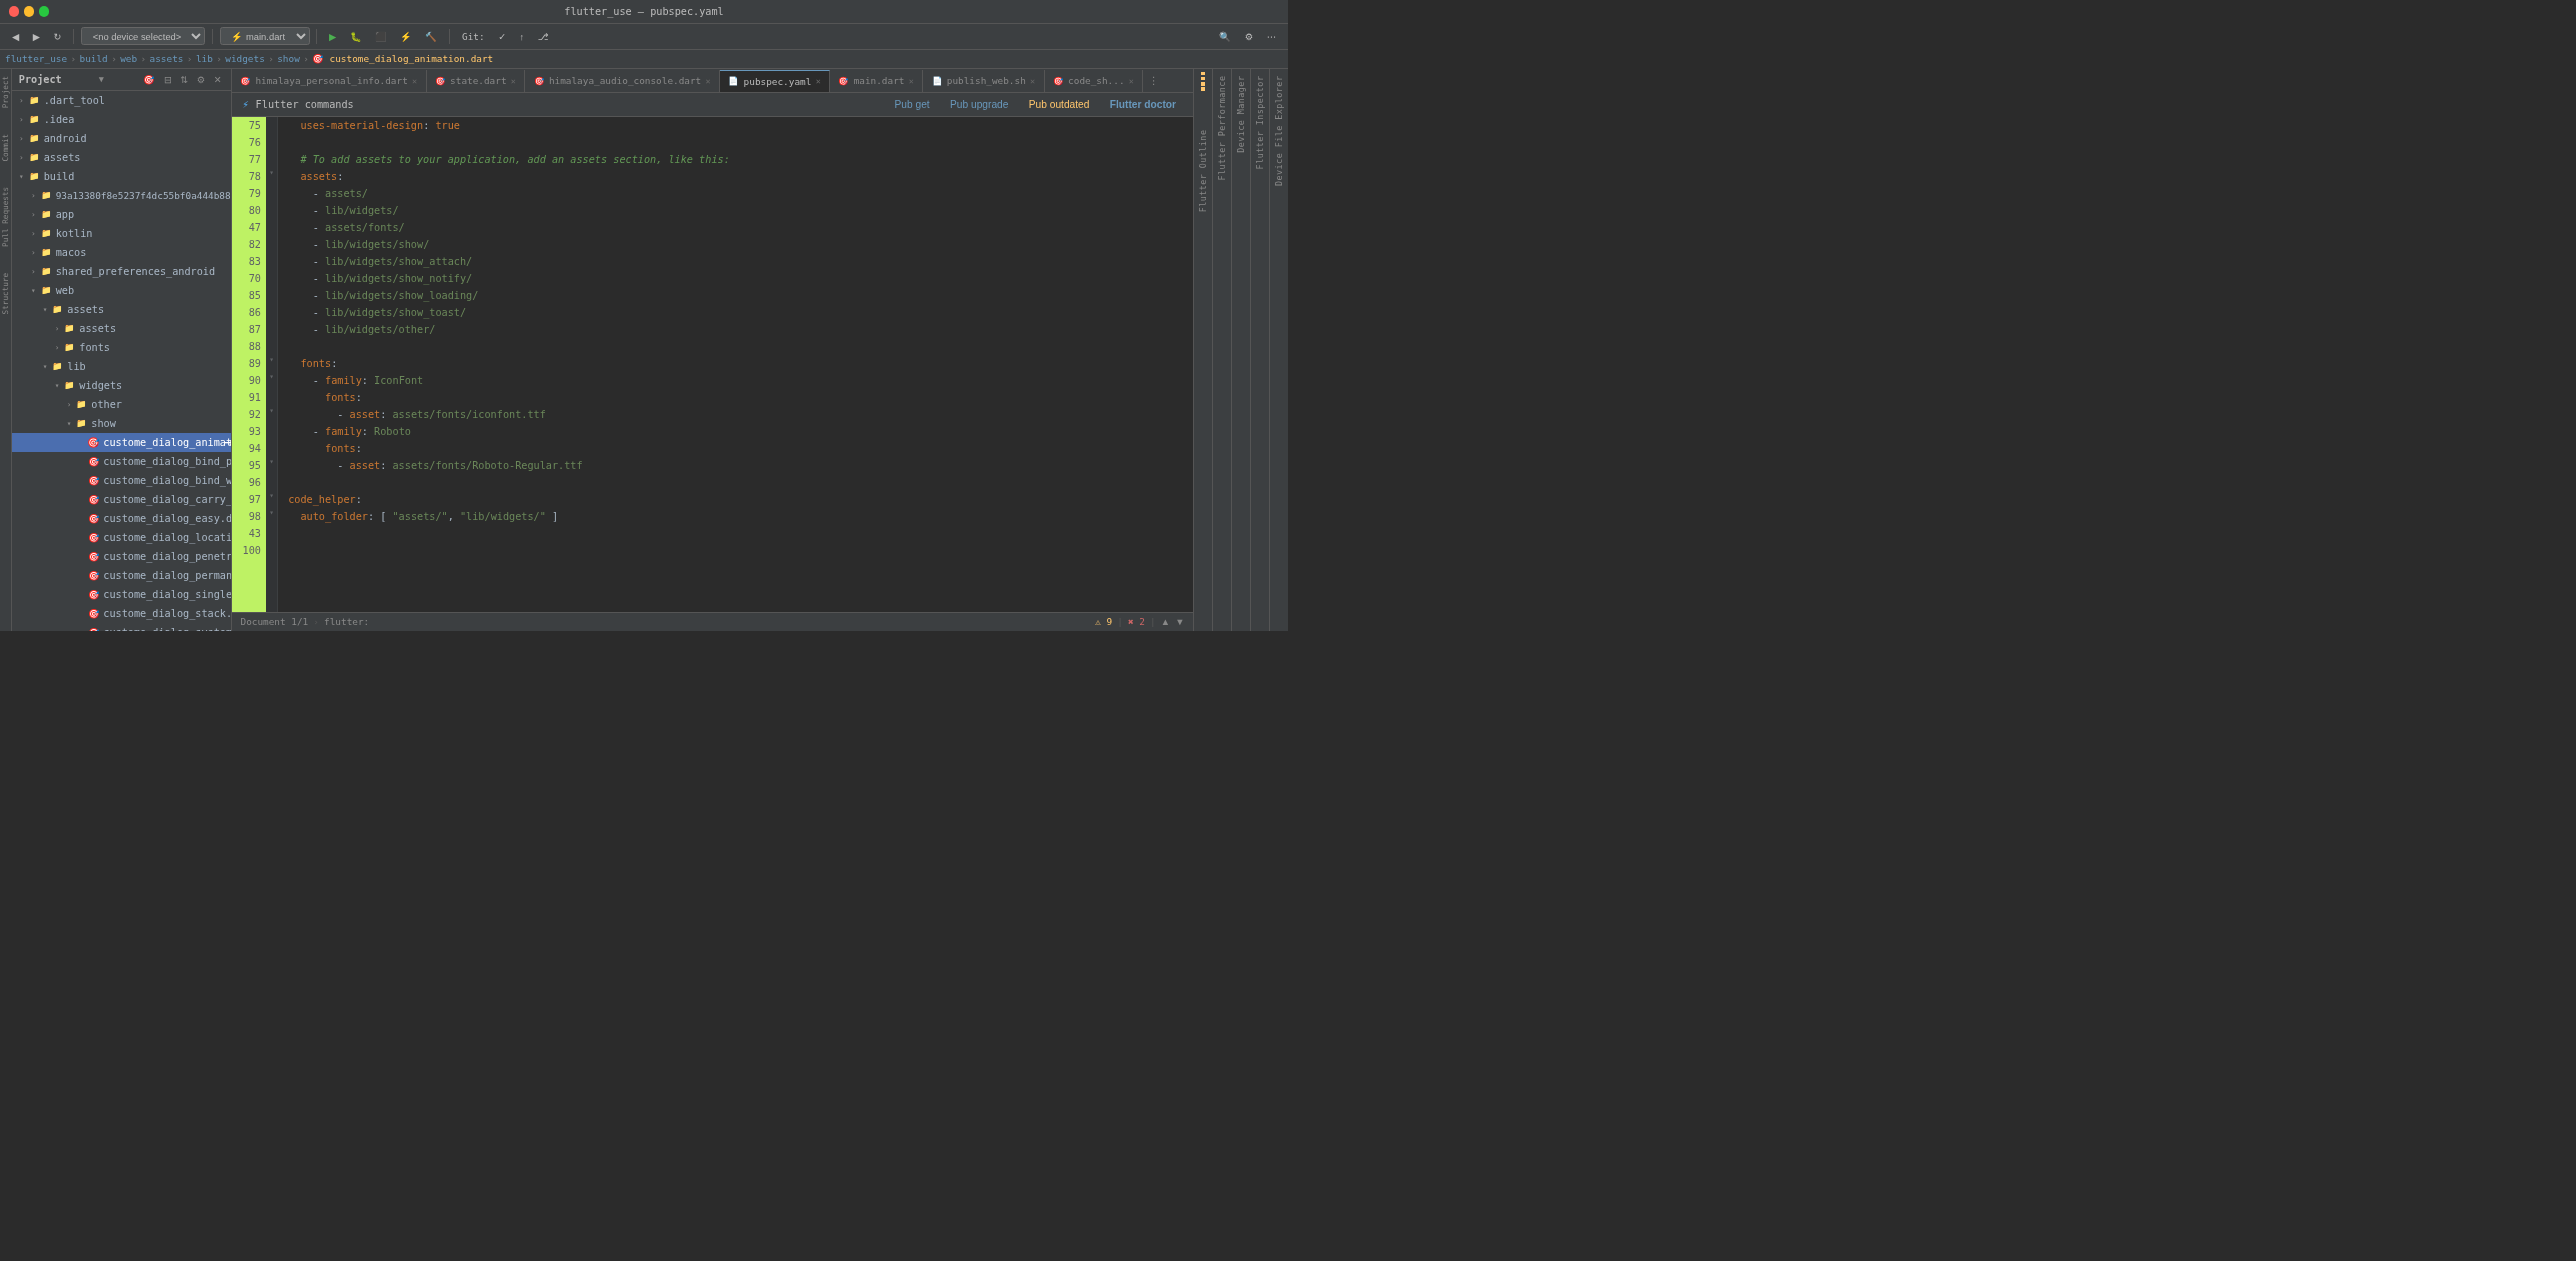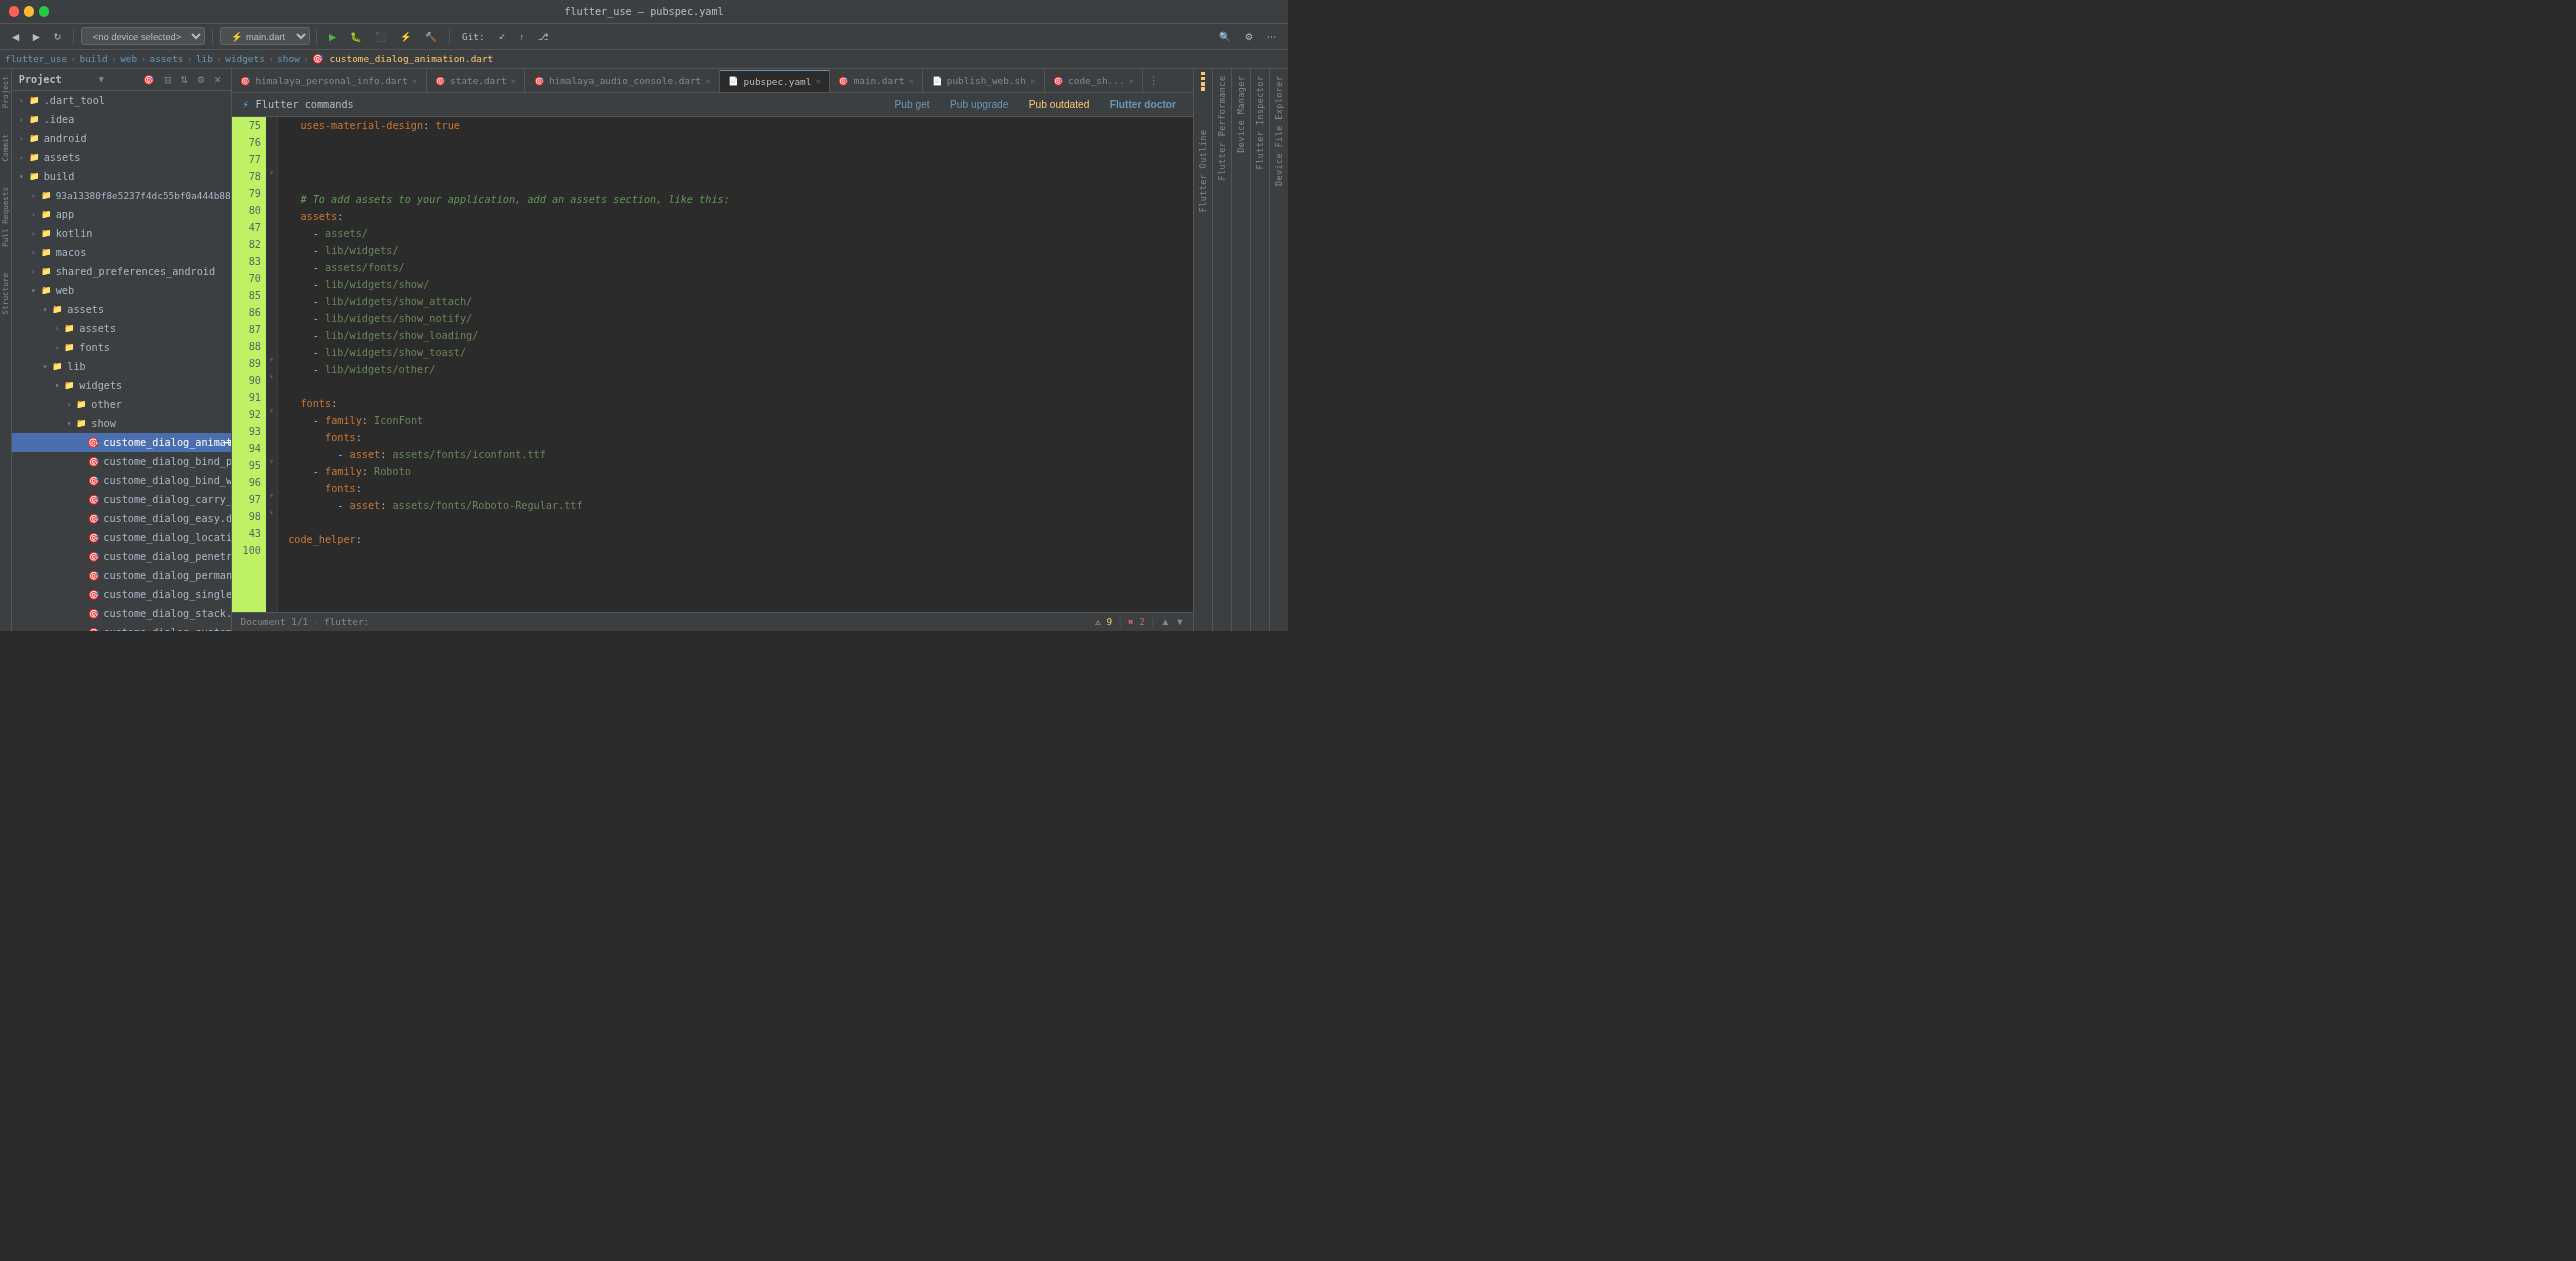--- a/index.html
+++ b/index.html
@@ -291,21 +291,21 @@
     .code-line {
       display: flex;
       align-items: center;
       min-height: 17px;
       white-space: pre;
     }
 
     
     .c-key { color: #cc7832; }
     .c-str { color: #6a8759; }
-    .c-comment { color: #629755; font-style: italic; margin-top: 40px; }
+    .c-comment { color: #629755; font-style: italic; }
     .c-bool { color: #cc7832; }
     .c-val { color: #a9b7c6; }
 
     
     .status-bar {
       height: 19px;
       background: #3c3f41;
       display: flex;
       align-items: center;
       padding: 0 8.5px;
@@ -731,20 +731,23 @@
         <div class="code-line">
           <span class="c-val">      </span><span class="c-key">fonts</span><span class="c-val">:</span>
         </div>
         <div class="code-line">
           <span class="c-val">        - </span><span class="c-key">asset</span><span class="c-val">: </span><span class="c-str">assets/fonts/Roboto-Regular.ttf</span>
         </div>
         <div class="code-line">&nbsp;</div>
         <div class="code-line">
           <span class="c-key">code_helper</span><span class="c-val">:</span>
         </div>
+        <div class="code-line">
+          <span class="c-val">  </span><span class="c-key">auto_folder</span><span class="c-val">: [ </span><span class="c-str">"assets/"</span><span class="c-val">, </span><span class="c-str">"lib/widgets/"</span><span class="c-val"> ]</span>
+        </div>
         <div class="code-line">&nbsp;</div>
         <div class="code-line">&nbsp;</div>
       </div>
     </div>
 
     <div class="status-bar">
       <span>Document 1/1</span>
       <span class="status-sep">›</span>
       <span>flutter:</span>
       <div style="flex:1;"></div>

